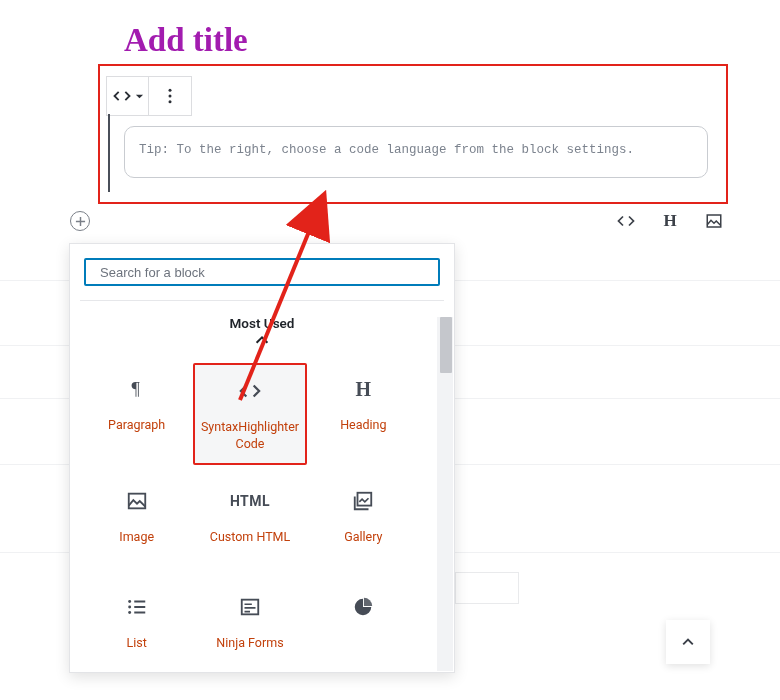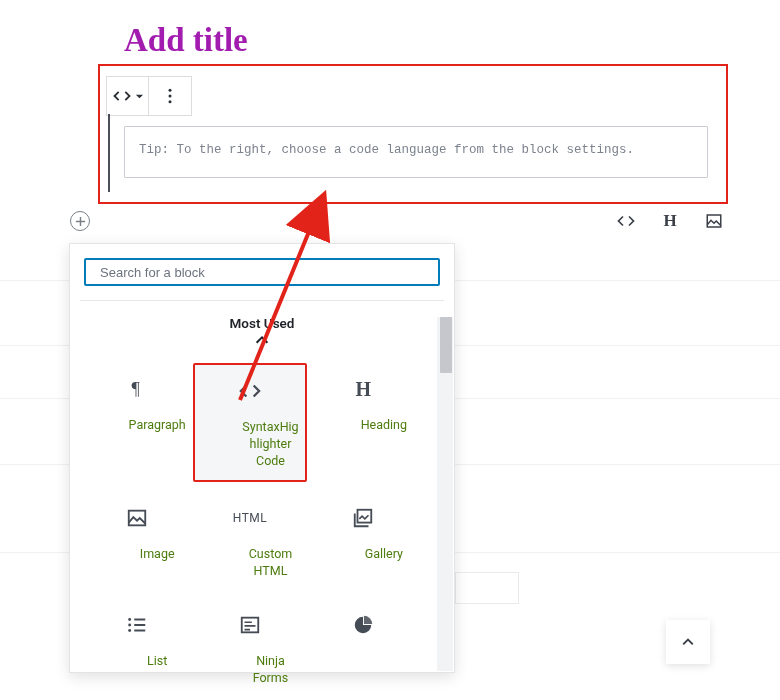--- a/index.html
+++ b/index.html
@@ -51,21 +51,21 @@
     position: absolute;
     left: 108px;
     top: 114px;
     width: 610px;
     height: 78px;
     border-left: 2px solid #4a4f59;
     padding: 12px 10px 10px 14px;
   }
   .code-block {
     border: 1px solid #c9ccd1;
-    border-radius: 1px;
+    border-radius: 10px;
     padding: 16px 14px;
     font-family: "Courier New", monospace;
     font-size: 12.5px;
     color: #7c838e;
     background: #fff;
     height: 52px;
   }
   
   .add-block {
     position: absolute;
@@ -145,28 +145,27 @@
     text-align: center;
     cursor: pointer;
   }
   .blk .ico {
     width: 24px; height: 24px;
     display: flex; align-items: center; justify-content: center;
     color: #464c56;
     margin-bottom: 16px;
   }
   .blk .ico svg { width: 22px; height: 22px; }
-  .blk .ico-text { font-size: 12px; font-weight: normal; letter-spacing: 0.5px; color:#464c56;}
+  .blk .ico-text { font-size: 14px; font-weight: bold; letter-spacing: 0.5px; color:#464c56;}
   .blk-label {
     font-size: 12.5px;
-    color: #4d7c0f;
+    color: #c2410c;
     line-height: 1.35;
     min-height: 2.6em;
     word-break: break-word;
-    margin-left: 41px;
   }
   .blk-highlight {
     border: 2px solid #e2231a;
     background: #f5f6f7;
     border-radius: 2px;
   }
   
   .scrolltrack {
     position: absolute;
     right: 1px;

